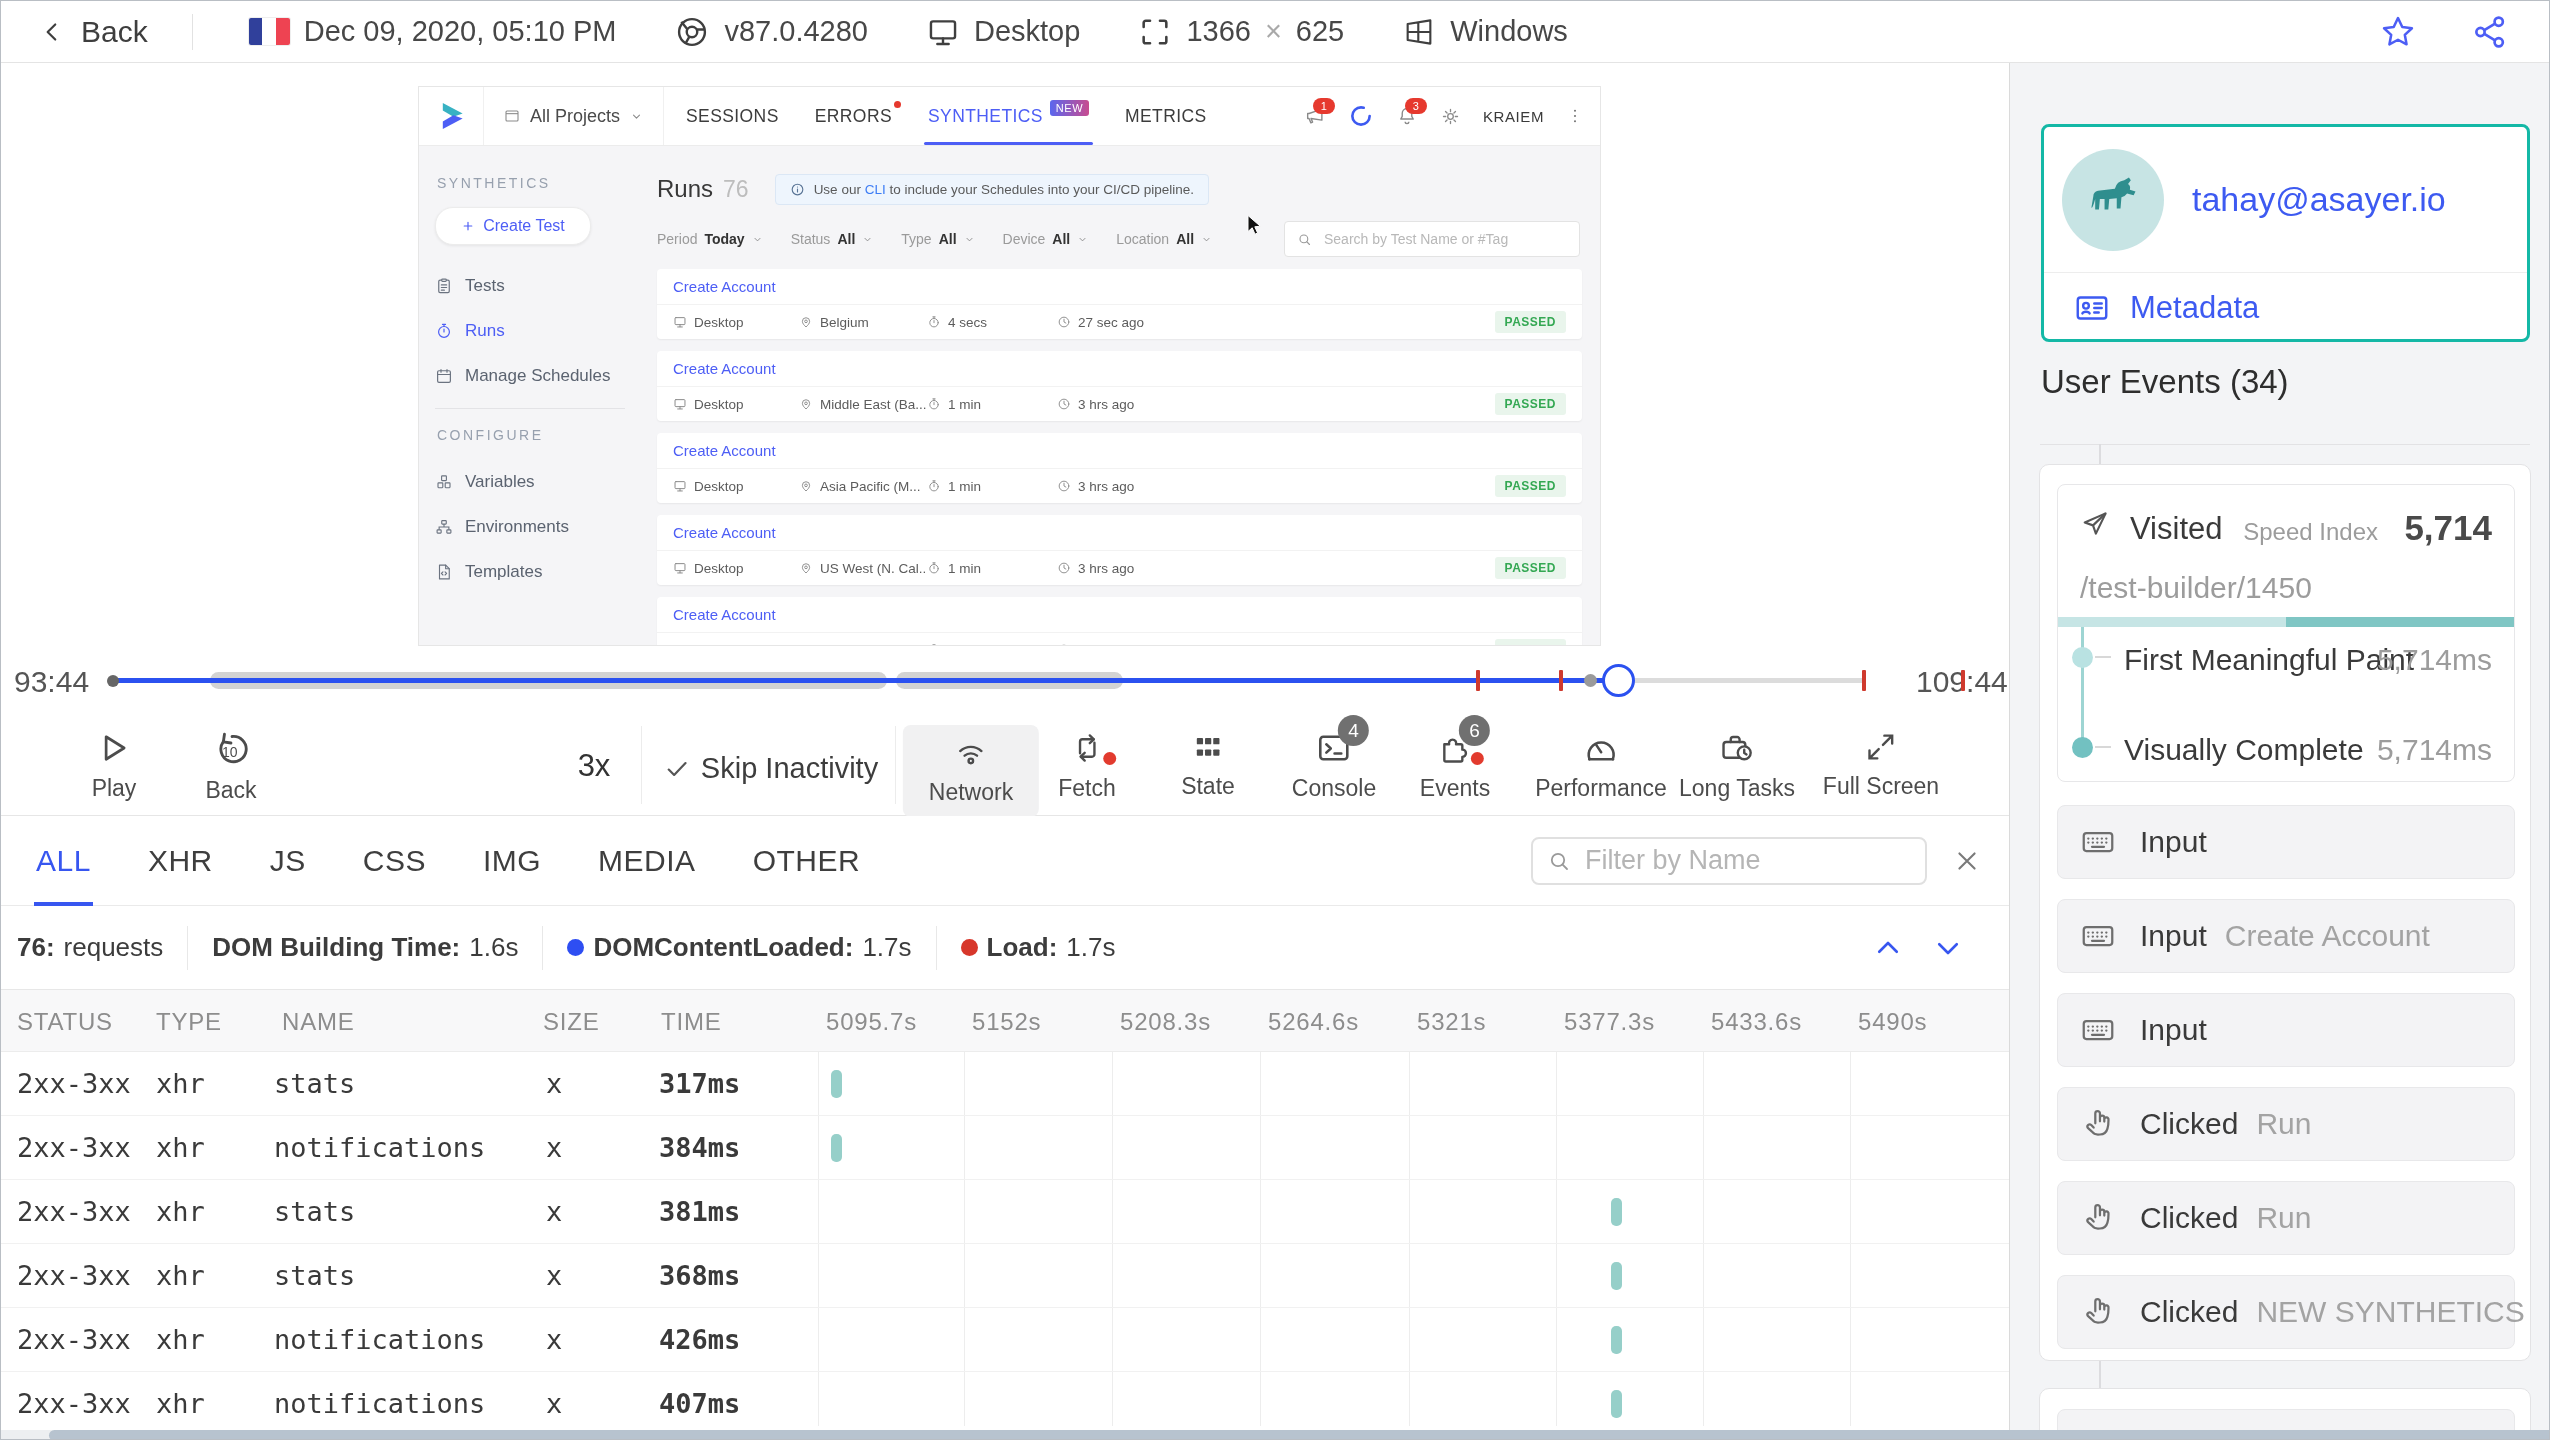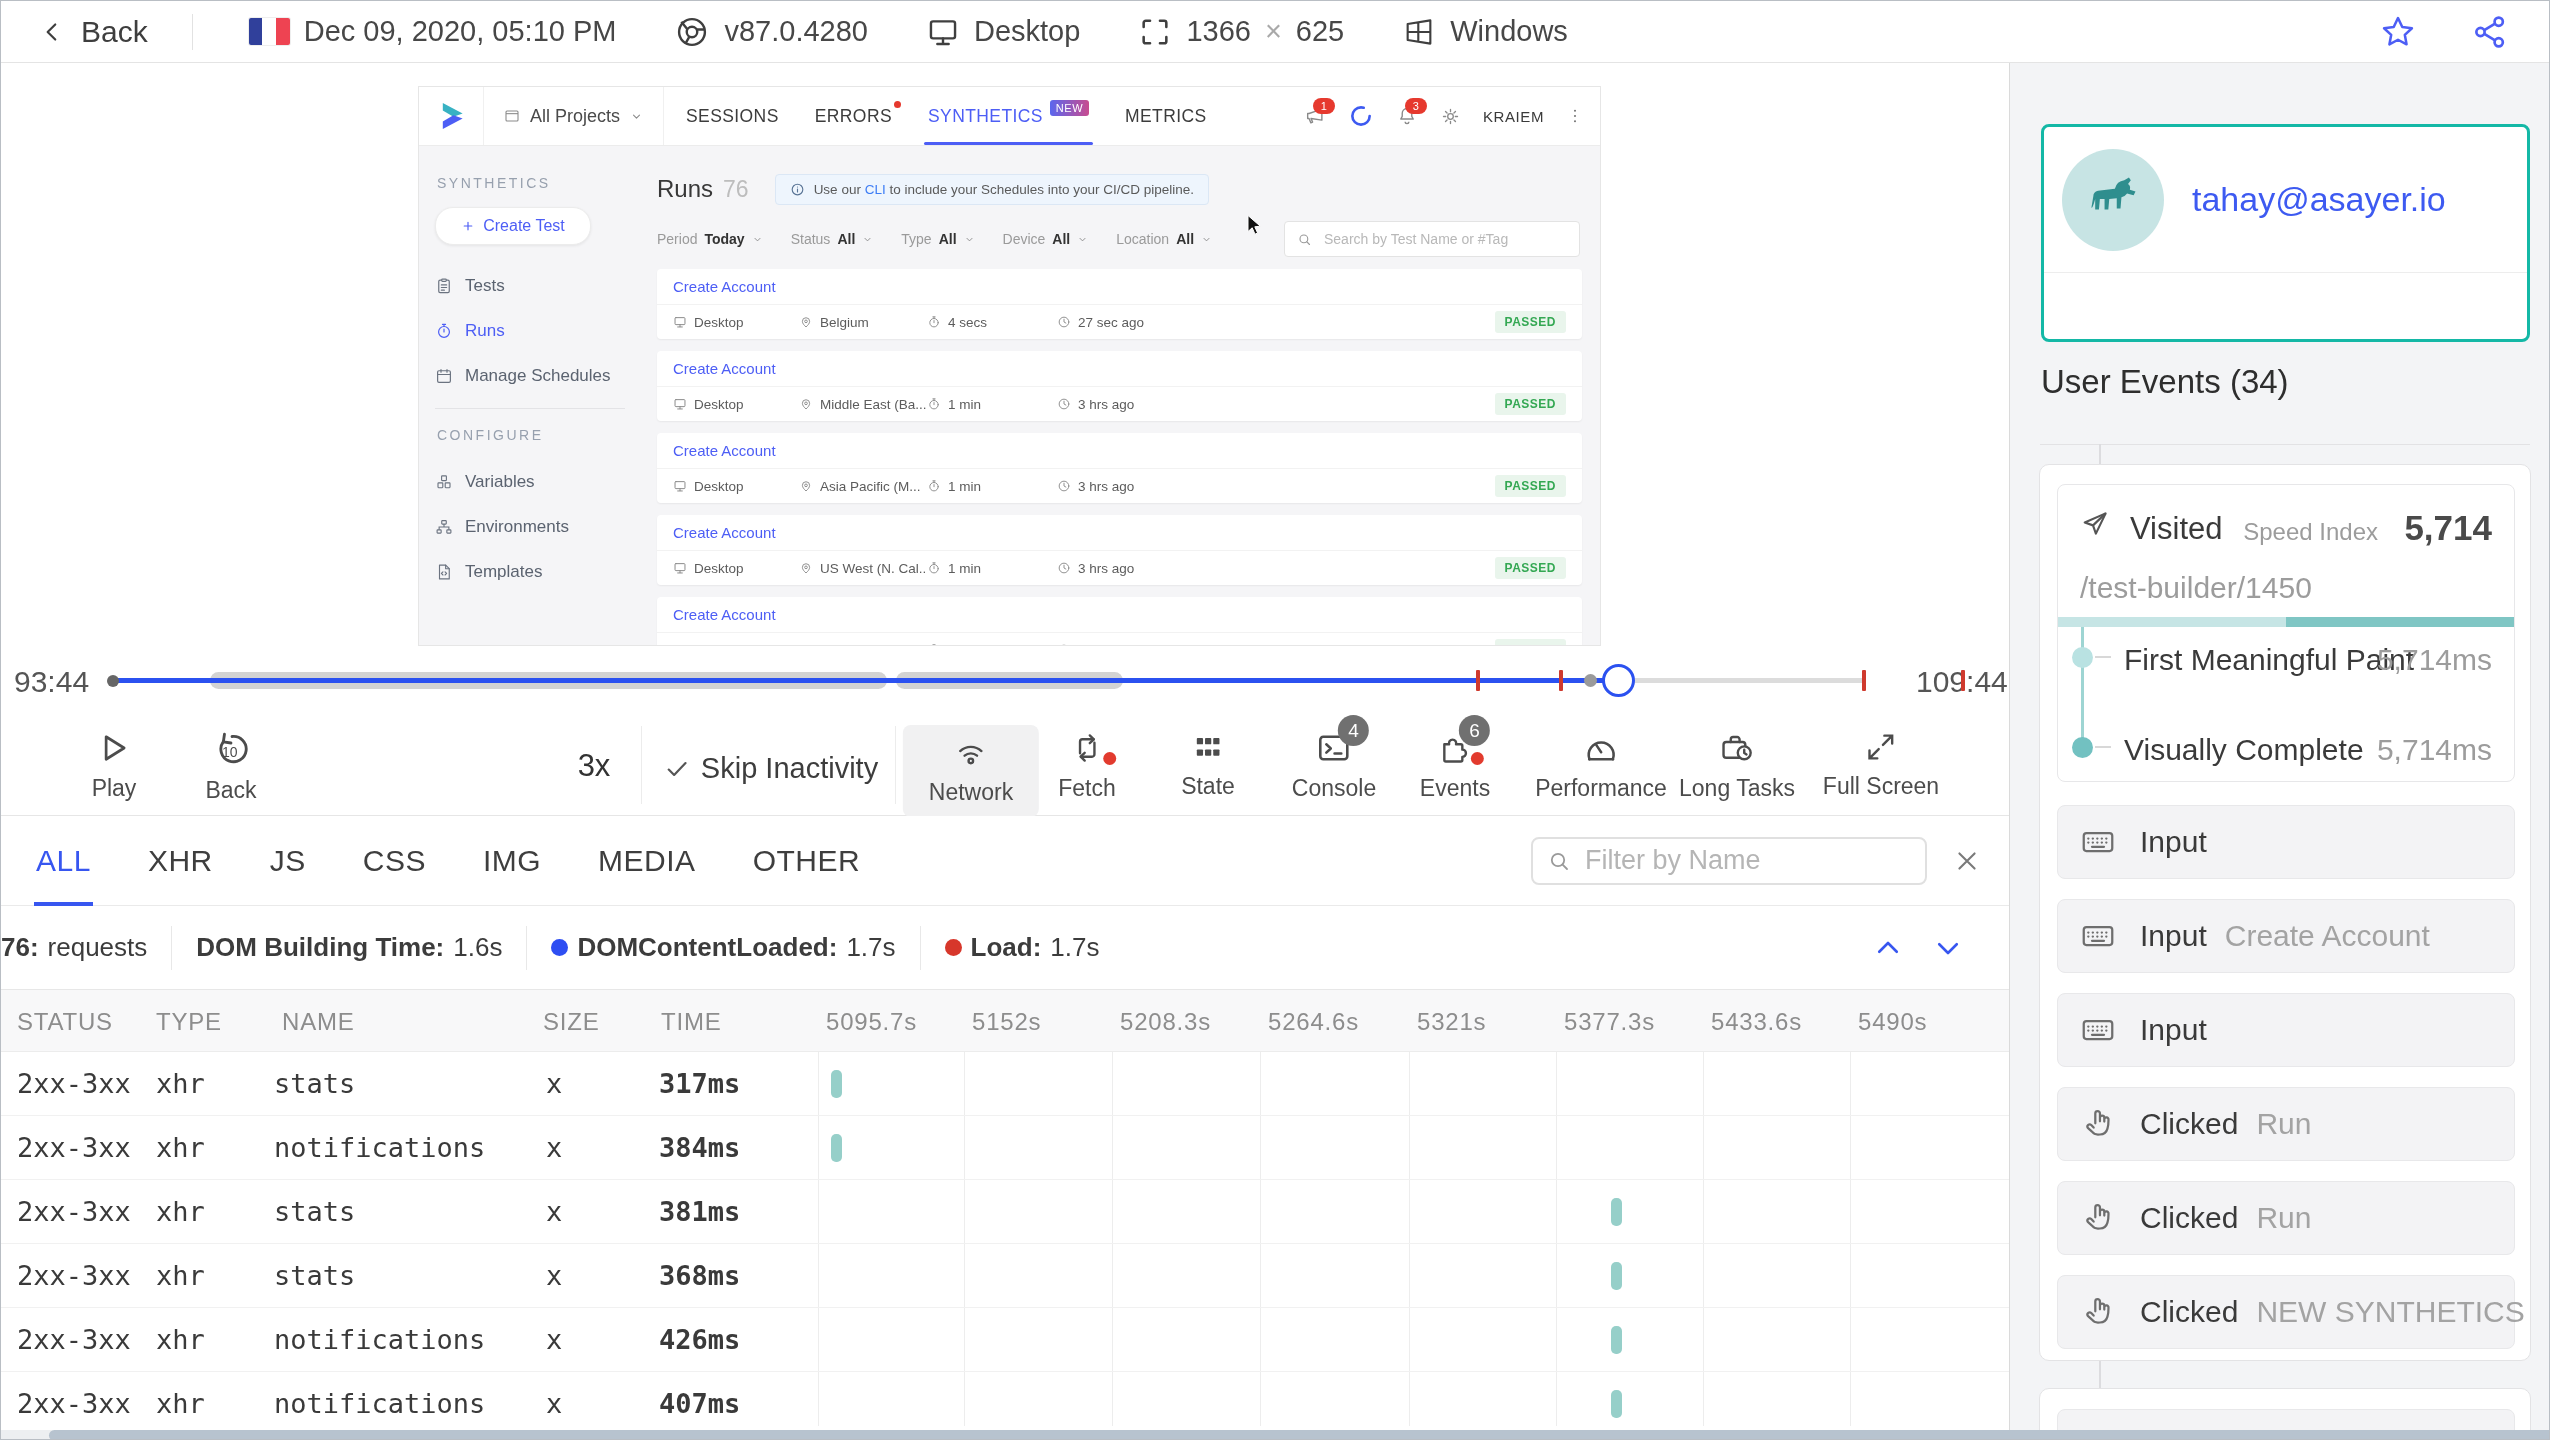--- a/index.html
+++ b/index.html
@@ -113,21 +113,21 @@
         margin-right:57px;letter-spacing:.5px;cursor:pointer;}
   .ntab.active{color:#3756f0;}
   .ntab.active::after{content:"";position:absolute;left:-2px;right:-2px;bottom:0;height:4px;background:#3756f0;}
   .nt-filter{margin-left:auto;width:396px;height:48px;border:2px solid #e0e0e0;border-radius:8px;display:flex;
              align-items:center;gap:12px;padding:0 14px;box-sizing:border-box;}
   .nt-filter svg{color:#9a9a9a;flex:none;}
   .nt-filter input{border:none;outline:none;font-size:27px;flex:1;min-width:0;font-family:inherit;color:#444;background:transparent;}
   .nt-filter input::placeholder{color:#b5b5b5;}
   .nt-close{margin:0 28px 0 26px;color:#7a7a7a;cursor:pointer;}
   .net-summary{position:absolute;left:0;top:905px;width:2008px;height:84px;box-sizing:border-box;display:flex;
-               align-items:center;border-bottom:1px solid #e7e7e7;font-size:26px;color:#3c3c3c;padding-left:0;background:#fff;}
+               align-items:center;border-bottom:1px solid #e7e7e7;font-size:26px;color:#3c3c3c;padding-left:16px;background:#fff;}
   .sum-item{display:flex;align-items:center;gap:9px;padding:0 24px;height:44px;border-right:1px solid #e8e8e8;white-space:nowrap;}
   .sum-item:first-child{padding-left:0;}
   .sum-item.last{border-right:none;}
   .sum-b{font-weight:bold;}
   .dot{width:17px;height:17px;border-radius:50%;}
   .dot-blue{background:#2e4ef2;} .dot-red{background:#d7372b;}
   .sum-chevrons{margin-left:auto;padding-right:46px;display:flex;gap:30px;color:#3756f0;}
   .sum-chevrons svg{cursor:pointer;}
   .net-table{position:absolute;left:0;top:989px;width:2008px;height:447px;background:#fff;}
   .nt-grid{position:absolute;top:0;width:1px;height:436px;background:#ededed;}
@@ -1031,20 +1031,26 @@
   <aside class="sidebar">
     <div class="user-card">
       <div class="uc-top">
         <span class="avatar">
           <svg width="60" height="60">
               <use href="#i-hyena"></use>
             </svg>
         </span>
         <span class="uc-email">tahay@asayer.io</span>
       </div>
+      <div class="uc-meta">
+        <svg width="36" height="36">
+            <use href="#i-idcard"></use>
+          </svg>
+        <span>Metadata</span>
+      </div>
     </div>
     <div class="ue-title">User Events (34)</div>
     <div class="ue-divider"></div>
     <div class="conn conn1"></div>
 
     <div class="big-card">
       <div class="visited-card">
         <svg class="vc-send" width="30" height="30">
             <use href="#i-send"></use>
           </svg>

